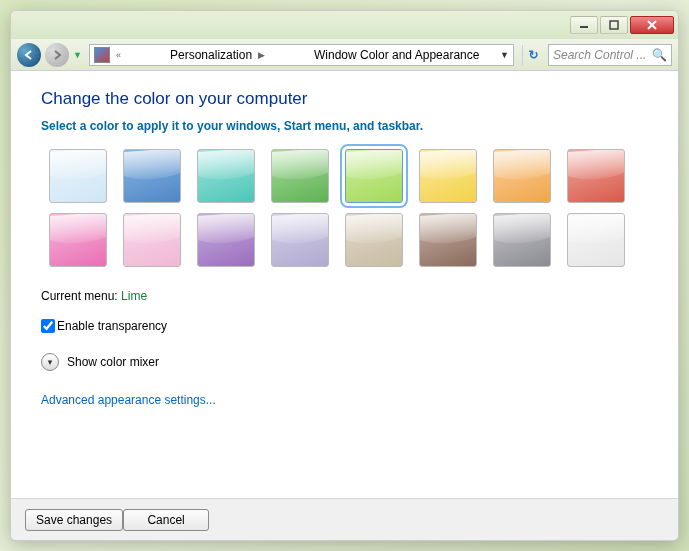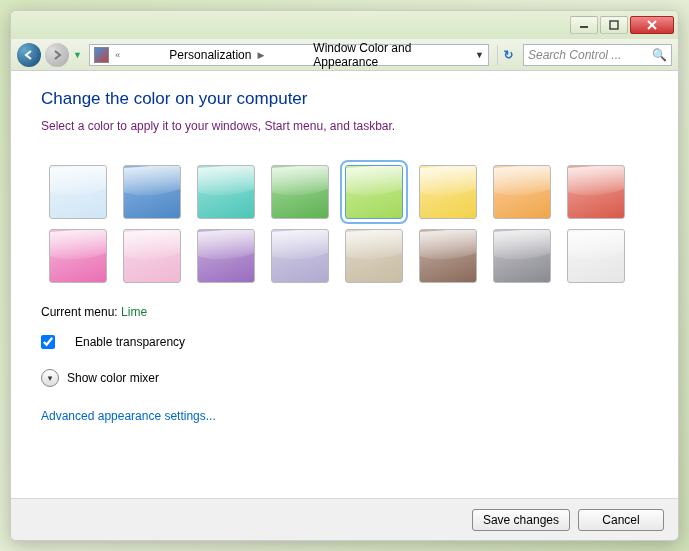--- a/index.html
+++ b/index.html
@@ -97,37 +97,37 @@
   .crumb { color: #000; cursor: pointer; margin-left: 43px; }
   .crumb-sep { color: #666; font-size: 9px; padding: 0 2px; }
   .addr-tail { margin-left: auto; display: flex; gap: 4px; align-items: center; }
   .refresh-btn {
     width: 22px; height: 20px;
     border-left: 1px solid #ccd;
     display: flex; align-items: center; justify-content: center;
     color: #2a70c8; font-weight: bold; cursor: pointer;
   }
   .searchbox {
-    width: 149px; height: 22px;
+    width: 124px; height: 22px;
     background: #fff;
     border: 1px solid #b0b8c0;
     display: flex; align-items: center;
     padding: 5px 4px;
     color: #888;
     font-style: italic;
   }
   .searchbox span:last-child { margin-left: auto; color: #2a70c8; font-style: normal; }
   .content {
     flex: 1;
     padding: 18px 30px 10px 30px;
     overflow: auto;
     background: #fff;
   }
   .page-title { color: #003399; font-size: 17px; font-weight: normal; margin-bottom: 10px; }
-  .page-desc { color: #701a75; margin-bottom: 32px; }
+  .page-desc { color: #0369a1; margin-bottom: 16px; font-weight: bold; }
   .swatch-grid {
     display: grid;
     grid-template-columns: repeat(8, 62px);
     gap: 10px 12px;
     margin-bottom: 22px;
     padding-left: 8px;
   }
   .swatch {
     width: 58px; height: 54px;
     border: 1px solid #bbb;
@@ -144,21 +144,21 @@
   .swatch::after {
     content: "";
     position: absolute;
     top: 0; left: -10px; right: -10px; height: 55%;
     background: linear-gradient(180deg, rgba(255,255,255,0.75), rgba(255,255,255,0.1));
     border-radius: 0 0 50% 50%;
     transform: rotate(-4deg);
   }
   .current-line { margin-bottom: 16px; padding-left: 0; }
   .current-line .val { color: #15803d; }
-  .check-row { display: flex; align-items: center; gap: 20px; margin-bottom: 20px; }
+  .check-row { display: flex; align-items: center; gap: 2px; margin-bottom: 20px; }
   .check-row input { width: 14px; height: 14px; cursor: pointer; }
   .slider-row { display: flex; align-items: center; gap: 14px; margin-bottom: 22px; }
   .slider {
     position: relative;
     width: 260px; height: 20px;
   }
   .slider-track {
     position: absolute; top: 8px; left: 0; right: 0; height: 3px;
     background: #c0c0c0;
     border-top: 1px solid #999;
@@ -180,24 +180,23 @@
     background: linear-gradient(180deg, #fff, #ddd);
     display: flex; align-items: center; justify-content: center;
     font-size: 9px; color: #333;
   }
   .link { color: #0066cc; cursor: pointer; margin-top: 16px; }
   .footer {
     height: 42px;
     background: #f0f0f0;
     border-top: 1px solid #d8d8d8;
     display: flex;
-    justify-content: flex-end;
     align-items: center;
     padding: 0 14px;
-    gap: 8px;
+    gap: 0;
   }
   .btn {
     min-width: 86px;
     height: 22px;
     background: linear-gradient(180deg, #fdfdfd, #e8e8e8);
     border: 1px solid #8a8a8a;
     border-radius: 3px;
     font-size: 12px;
     cursor: pointer;
     padding: 0 10px;

